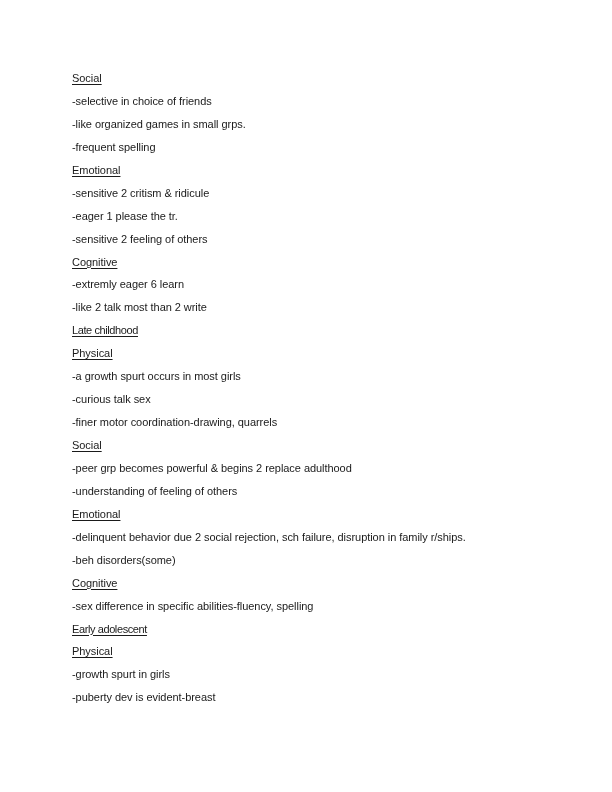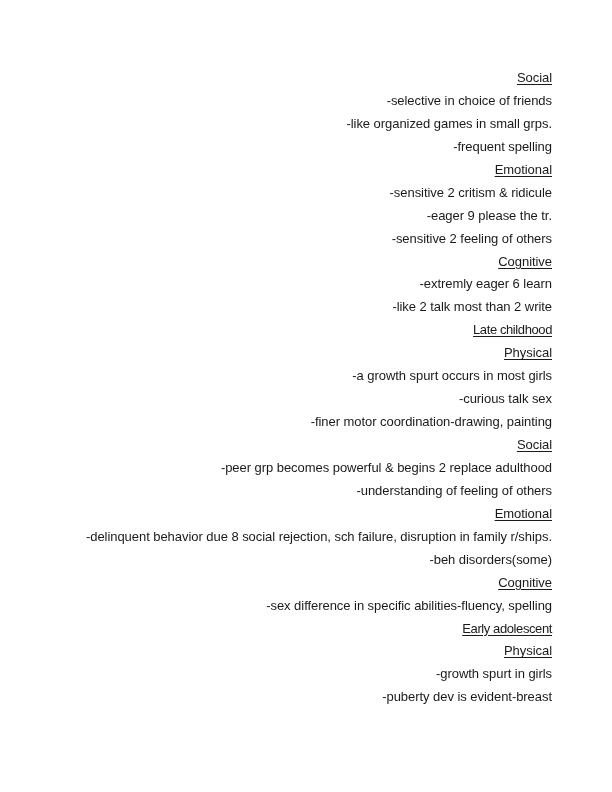--- a/index.html
+++ b/index.html
@@ -17,24 +17,23 @@
     }
     .page {
       position: absolute;
       left: 72px;
       top: 70px;
       width: 480px;
     }
     .line {
       height: 22.95px;
       line-height: 16px;
-      font-size: 13px;
+      font-size: 11px;
       white-space: nowrap;
       letter-spacing: -0.05px;
-      text-align: right;
     }
     .subhead {
       text-decoration: underline;
       text-underline-offset: 2px;
       text-decoration-thickness: 1px;
     }
     .heading {
       font-weight: normal;
       text-decoration: underline;
       text-underline-offset: 2px;
@@ -45,35 +44,35 @@
 </head>
 <body>
 
 <div class="page">
   <div class="line subhead">Social</div>
   <div class="line">-selective in choice of friends</div>
   <div class="line">-like organized games in small grps.</div>
   <div class="line">-frequent spelling</div>
   <div class="line subhead">Emotional</div>
   <div class="line">-sensitive 2 critism &amp; ridicule</div>
-  <div class="line">-eager 9 please the tr.</div>
+  <div class="line">-eager 1 please the tr.</div>
   <div class="line">-sensitive 2 feeling of others</div>
   <div class="line subhead">Cognitive</div>
   <div class="line">-extremly eager 6 learn</div>
   <div class="line">-like 2 talk most than 2 write</div>
   <div class="line heading">Late childhood</div>
   <div class="line subhead">Physical</div>
   <div class="line">-a growth spurt occurs in most girls</div>
   <div class="line">-curious talk sex</div>
-  <div class="line">-finer motor coordination-drawing, painting</div>
+  <div class="line">-finer motor coordination-drawing, quarrels</div>
   <div class="line subhead">Social</div>
   <div class="line">-peer grp becomes powerful &amp; begins 2 replace adulthood</div>
   <div class="line">-understanding of feeling of others</div>
   <div class="line subhead">Emotional</div>
-  <div class="line">-delinquent behavior due 8 social rejection, sch failure, disruption in family r/ships.</div>
+  <div class="line">-delinquent behavior due 2 social rejection, sch failure, disruption in family r/ships.</div>
   <div class="line">-beh disorders(some)</div>
   <div class="line subhead">Cognitive</div>
   <div class="line">-sex difference in specific abilities-fluency, spelling</div>
   <div class="line heading">Early adolescent</div>
   <div class="line subhead">Physical</div>
   <div class="line">-growth spurt in girls</div>
   <div class="line">-puberty dev is evident-breast</div>
 </div>
 
 </body></html>

